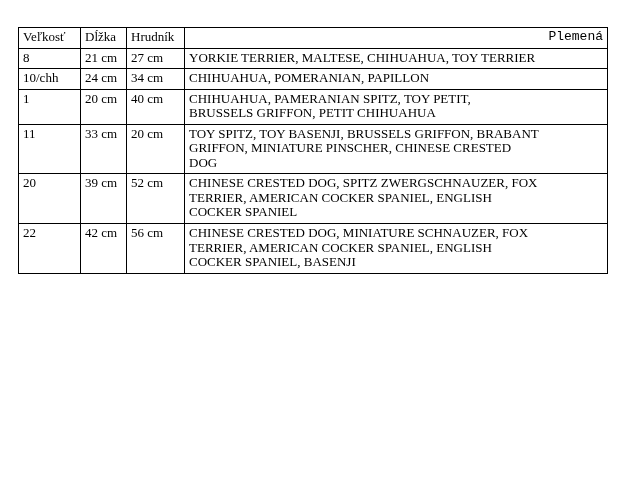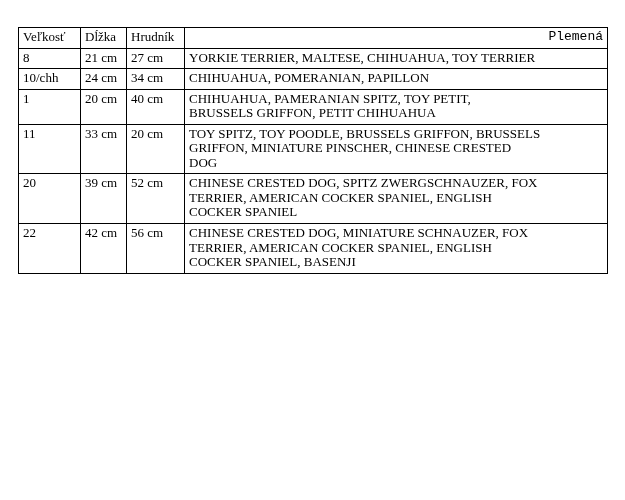--- a/index.html
+++ b/index.html
@@ -113,21 +113,21 @@
             <td class="breeds-cell">
               <span class="breed-line">CHIHUAHUA, PAMERANIAN SPITZ, TOY PETIT,</span>
               <span class="breed-line">BRUSSELS GRIFFON, PETIT CHIHUAHUA</span>
             </td>
           </tr>
           <tr>
             <td class="size-cell">11</td>
             <td class="len-cell">33 cm</td>
             <td class="chest-cell">20 cm</td>
             <td class="breeds-cell">
-              <span class="breed-line">TOY SPITZ, TOY POODLE, BRUSSELS GRIFFON, BRUSSELS</span>
+              <span class="breed-line">TOY SPITZ, TOY BASENJI, BRUSSELS GRIFFON, BRABANT</span>
               <span class="breed-line">GRIFFON, MINIATURE PINSCHER, CHINESE CRESTED</span>
               <span class="breed-line">DOG</span>
             </td>
           </tr>
           <tr>
             <td class="size-cell">20</td>
             <td class="len-cell">39 cm</td>
             <td class="chest-cell">52 cm</td>
             <td class="breeds-cell">
               <span class="breed-line">CHINESE CRESTED DOG, SPITZ ZWERGSCHNAUZER,  FOX</span>

